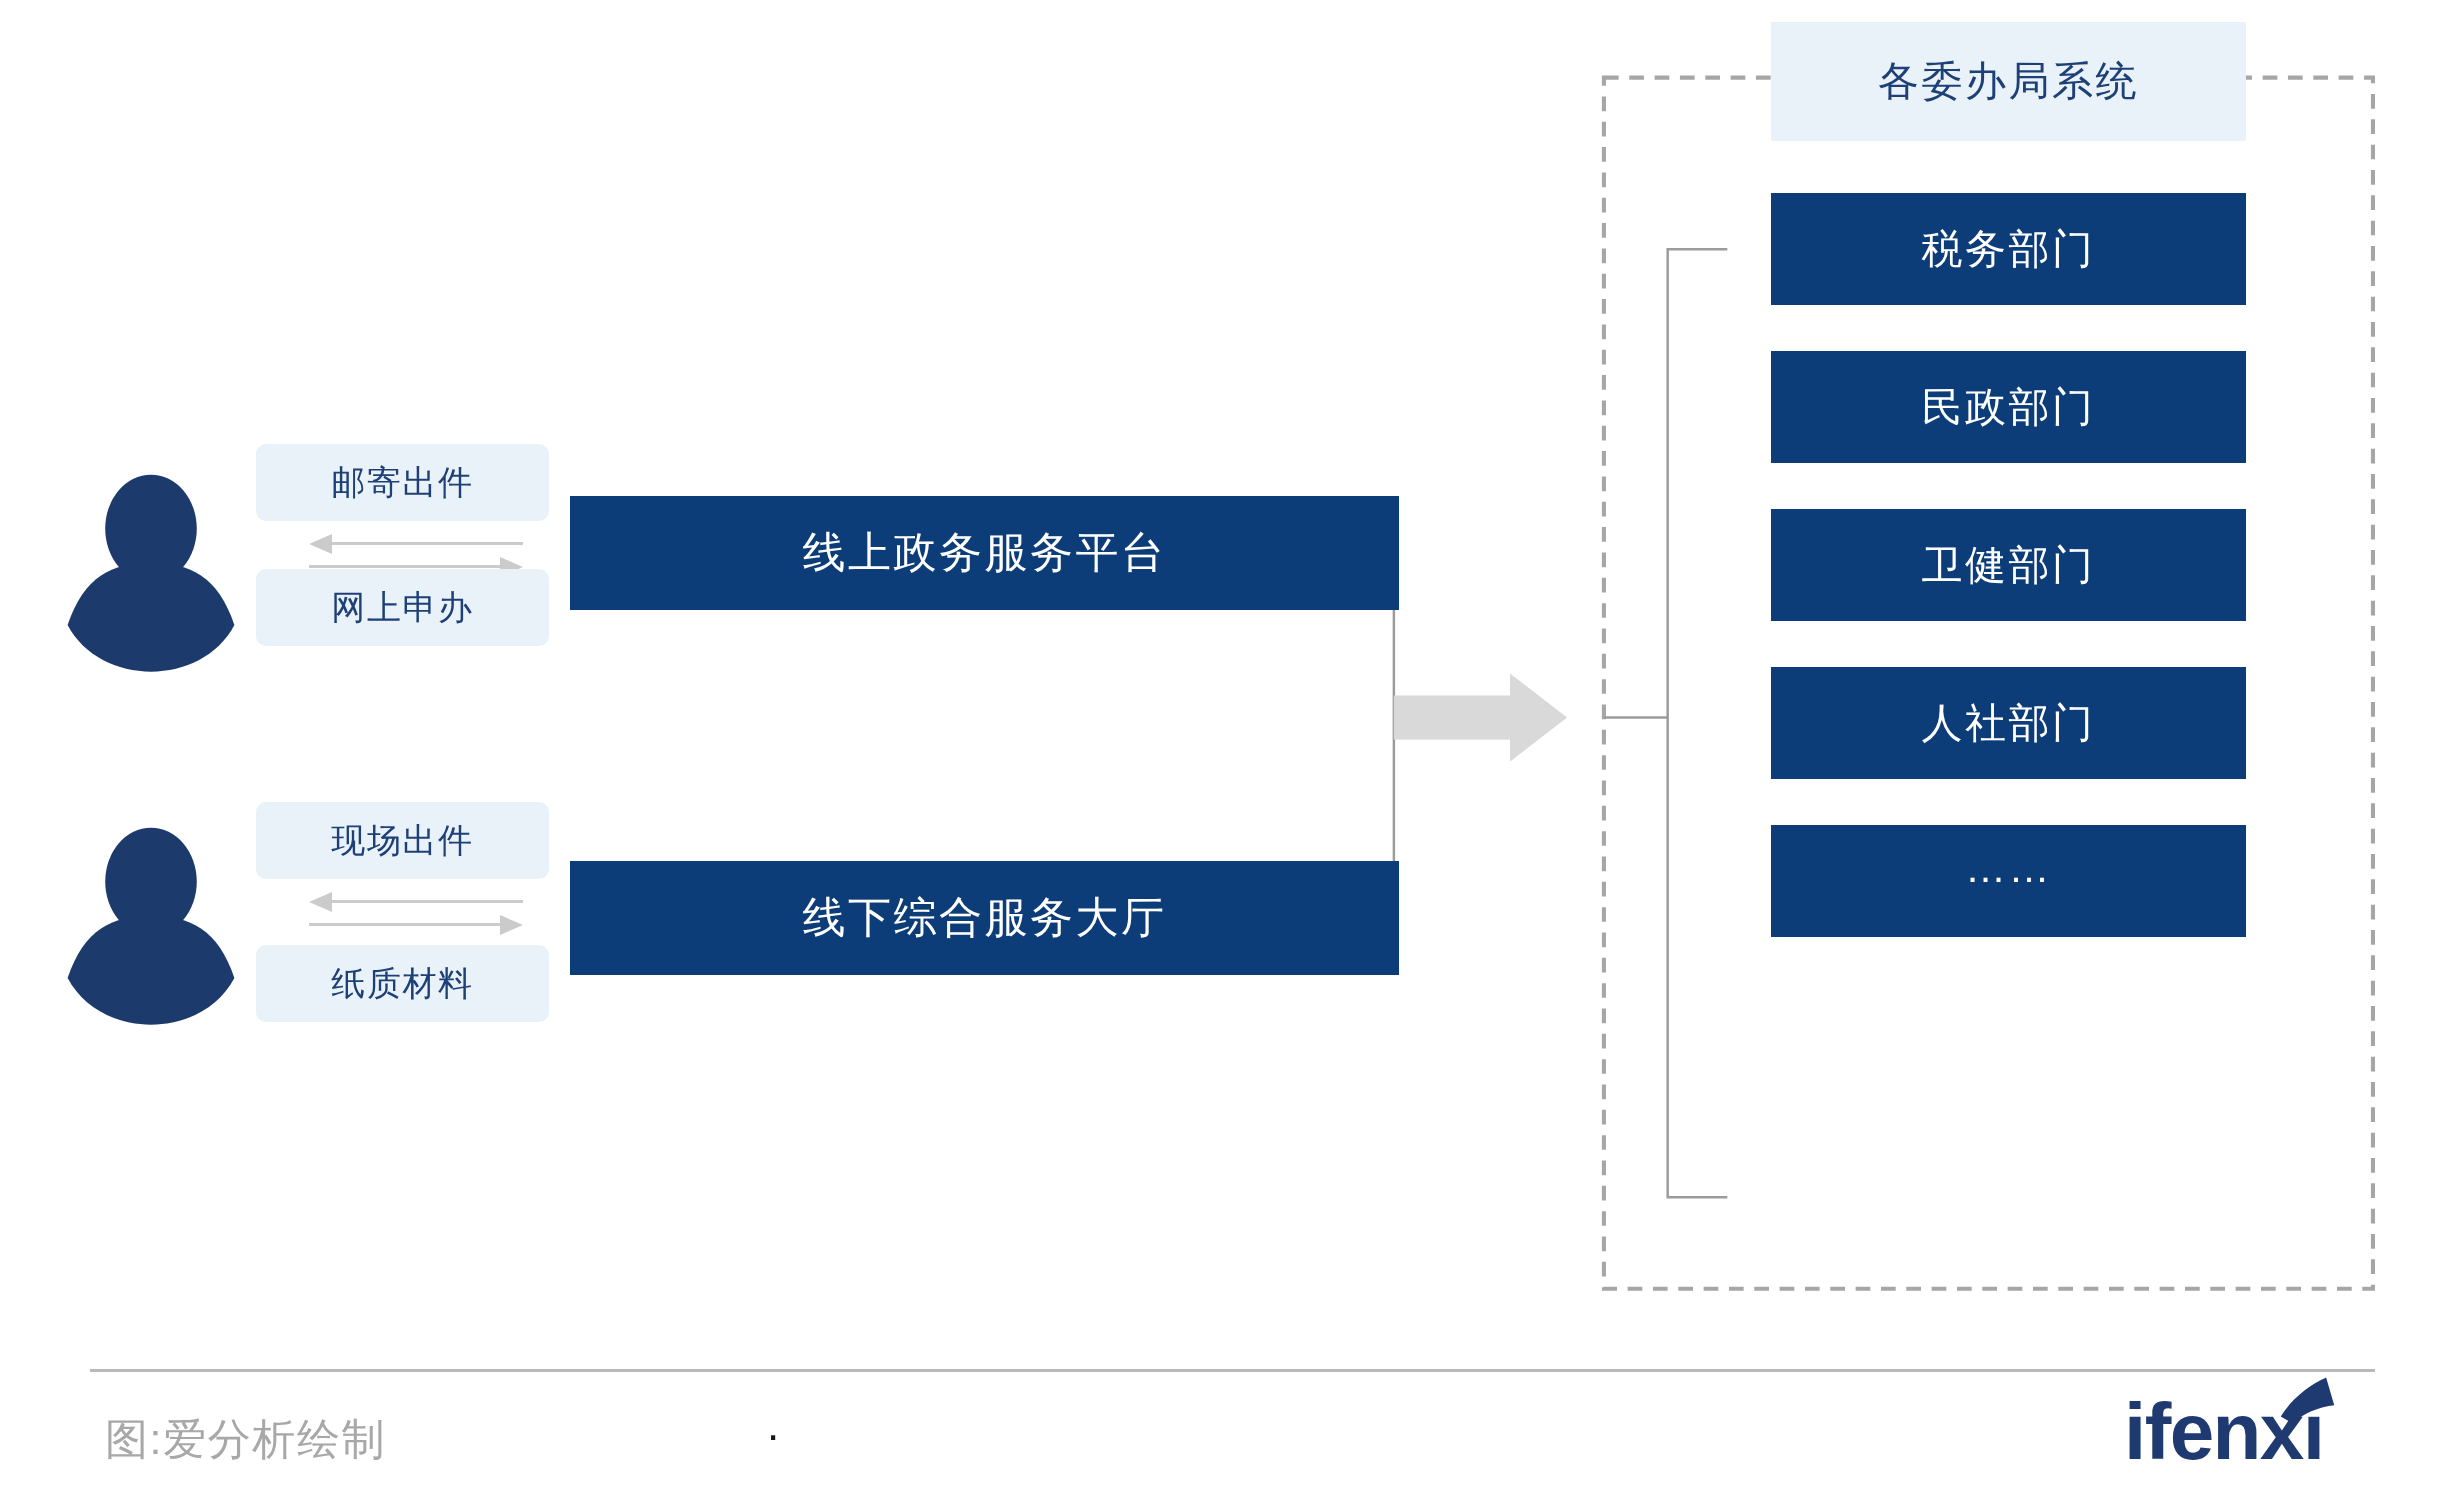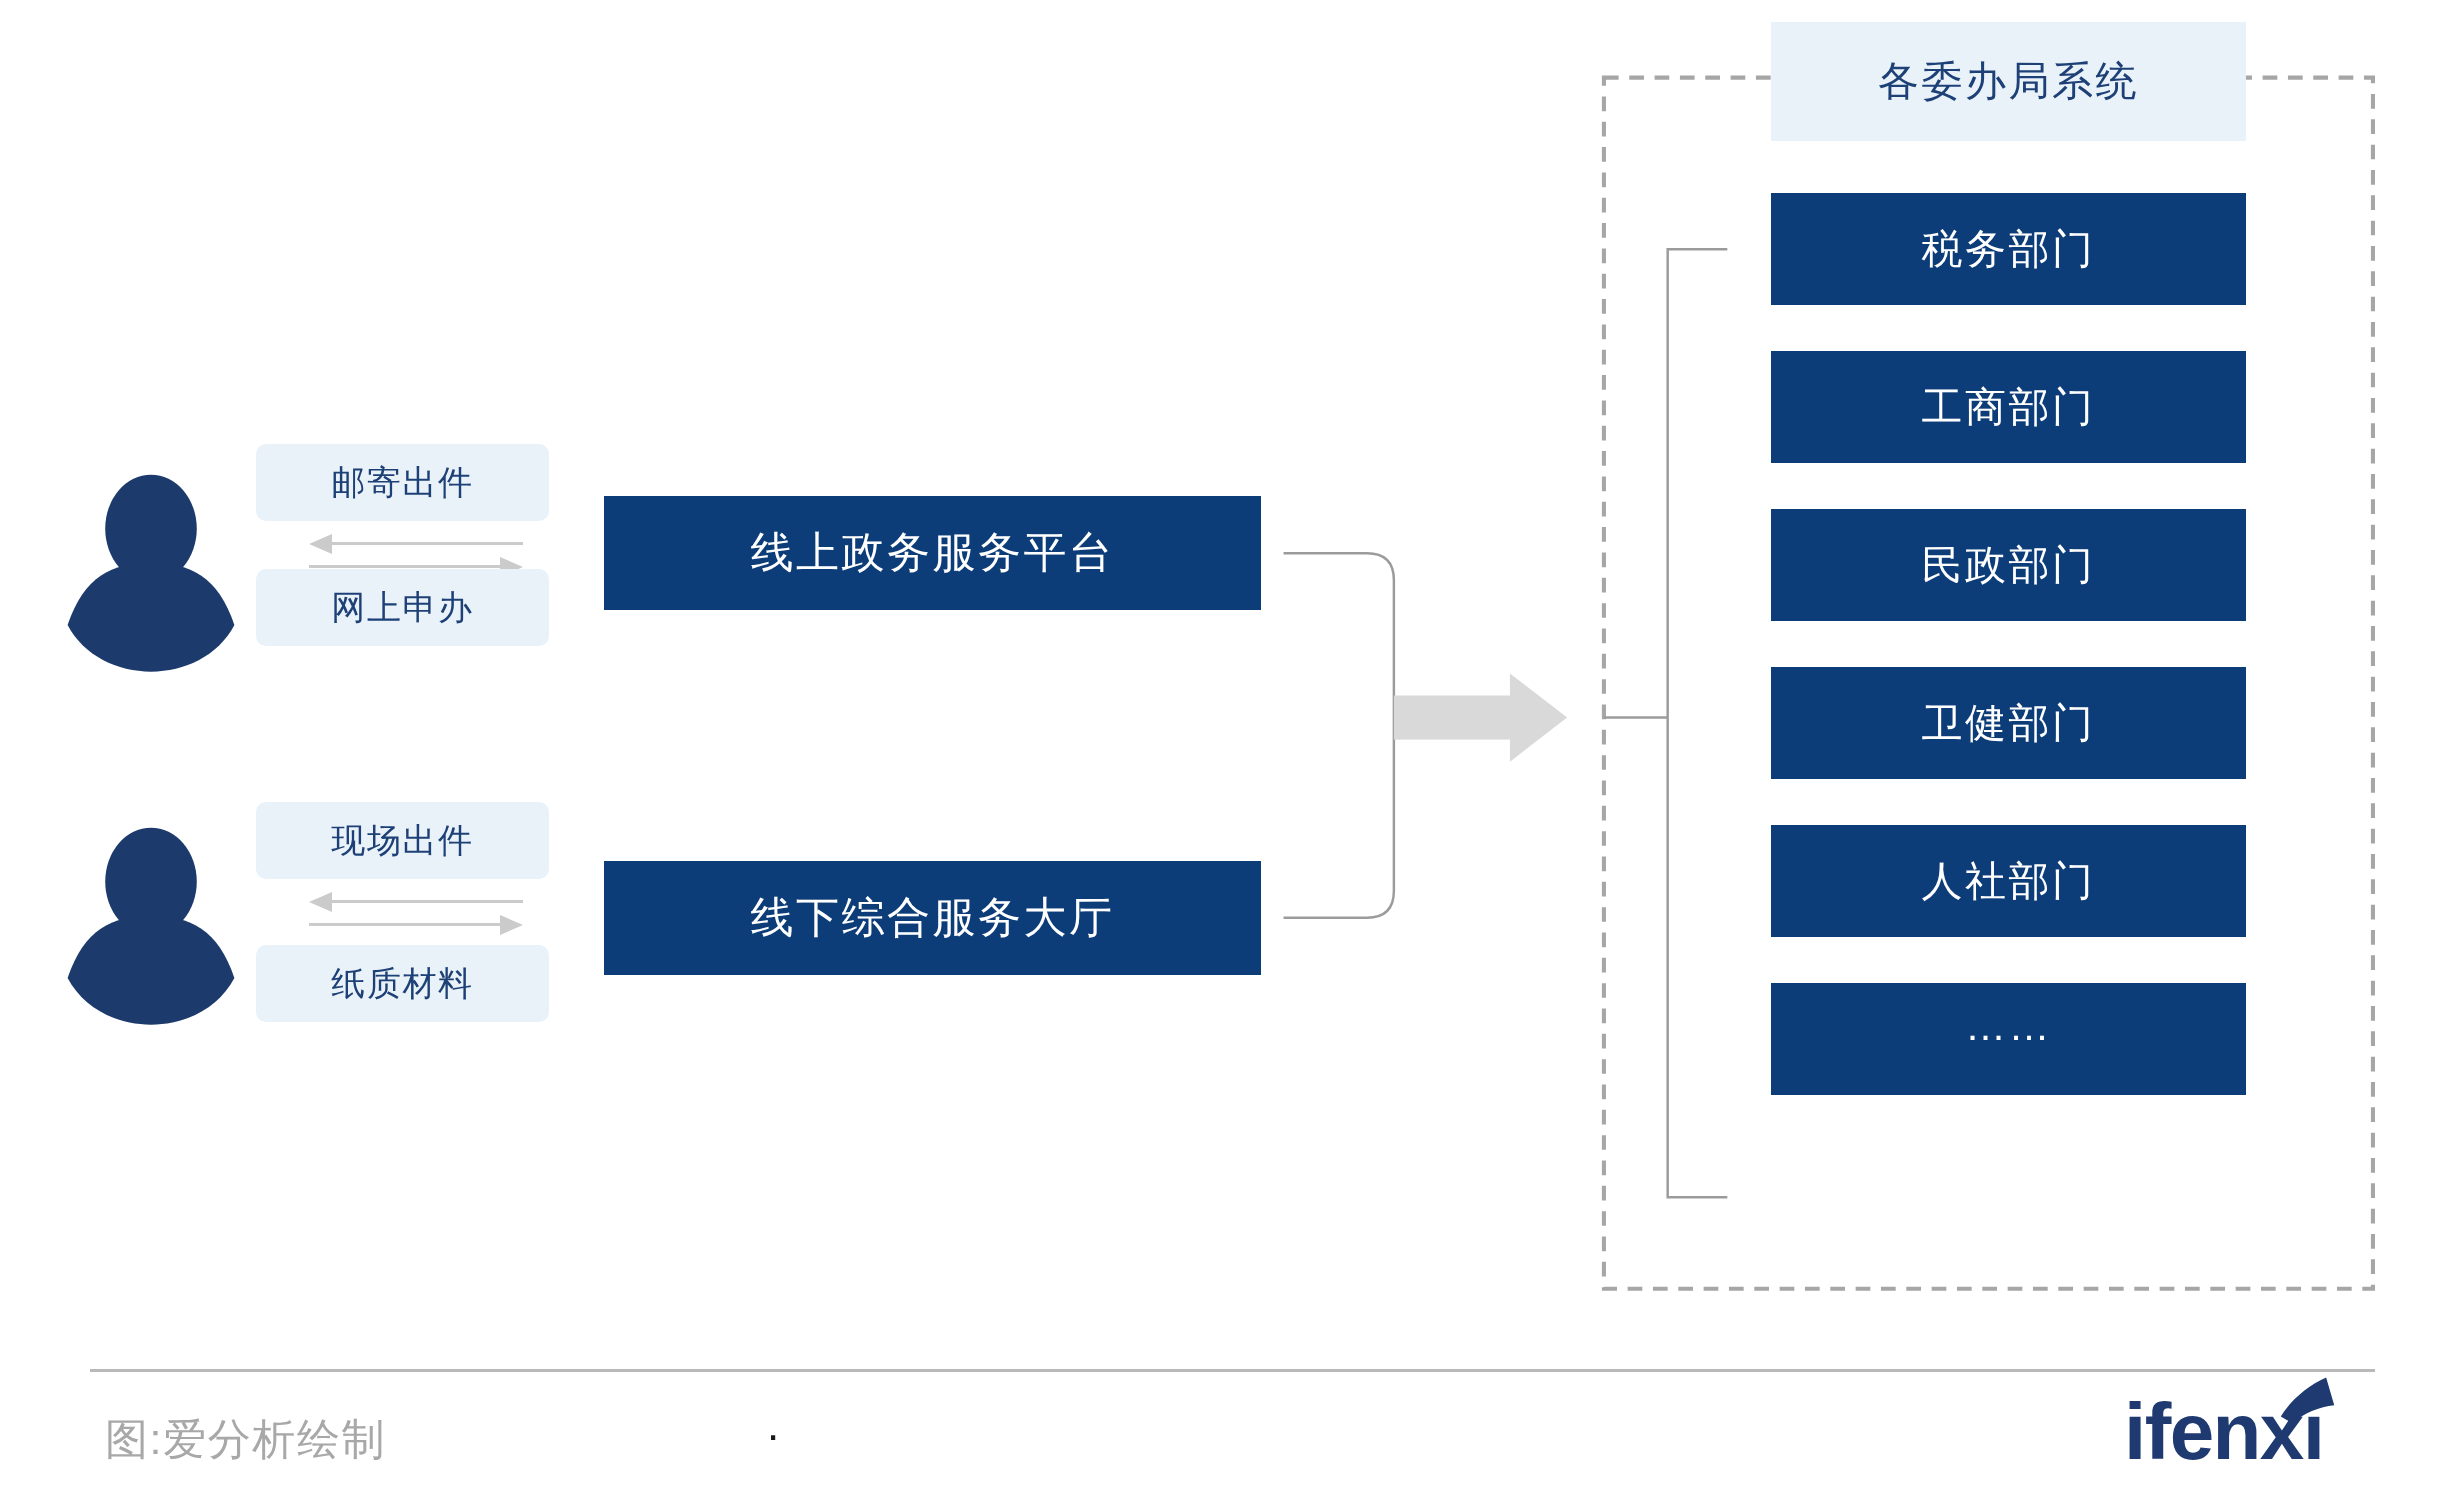--- a/index.html
+++ b/index.html
@@ -18,21 +18,21 @@
   .person{position:absolute;z-index:2;}
   .person path,.person ellipse{fill:var(--person_navy);}
 
   .lightbox{
     position:absolute;left:256px;width:293px;height:77px;z-index:2;
     background:var(--light_bg);color:var(--light_text);
     display:flex;align-items:center;justify-content:center;
     font-size:34px;letter-spacing:1.6px;border-radius:10px;
   }
   .darkbox{
-    position:absolute;left:604px;width:657px;height:114px;z-index:2;
+    position:absolute;left:570px;width:829px;height:114px;z-index:2;
     background:var(--box_navy);color:#ffffff;
     display:flex;align-items:center;justify-content:center;
     font-size:43px;letter-spacing:2.5px;font-family:Liberation Serif, serif;
   }
   .pair-arrow{position:absolute;left:309px;width:214px;height:21px;z-index:2;display:flex;align-items:center;}
   .pair-arrow .shaft{flex:1;height:3.3px;background:var(--small_arrow_gray);}
   .pair-arrow .head-left{width:0;height:0;border-top:10.6px solid transparent;border-bottom:10.6px solid transparent;border-right:23px solid var(--small_arrow_gray);}
   .pair-arrow .head-right{width:0;height:0;border-top:10.6px solid transparent;border-bottom:10.6px solid transparent;border-left:23px solid var(--small_arrow_gray);}
 
   .sys-header{
@@ -131,23 +131,20 @@
 
   <div class="sys-header">
     <span>各委办局系统</span>
   </div>
 
   <div class="dept-list">
       <div class="dept-box">
       <span>税务部门</span>
     </div>
       <div class="dept-box">
-      <span>工商部门</span>
-    </div>
-      <div class="dept-box">
       <span>民政部门</span>
     </div>
       <div class="dept-box">
       <span>卫健部门</span>
     </div>
       <div class="dept-box">
       <span>人社部门</span>
     </div>
       <div class="dept-box">
       <span class="raise">……</span>

